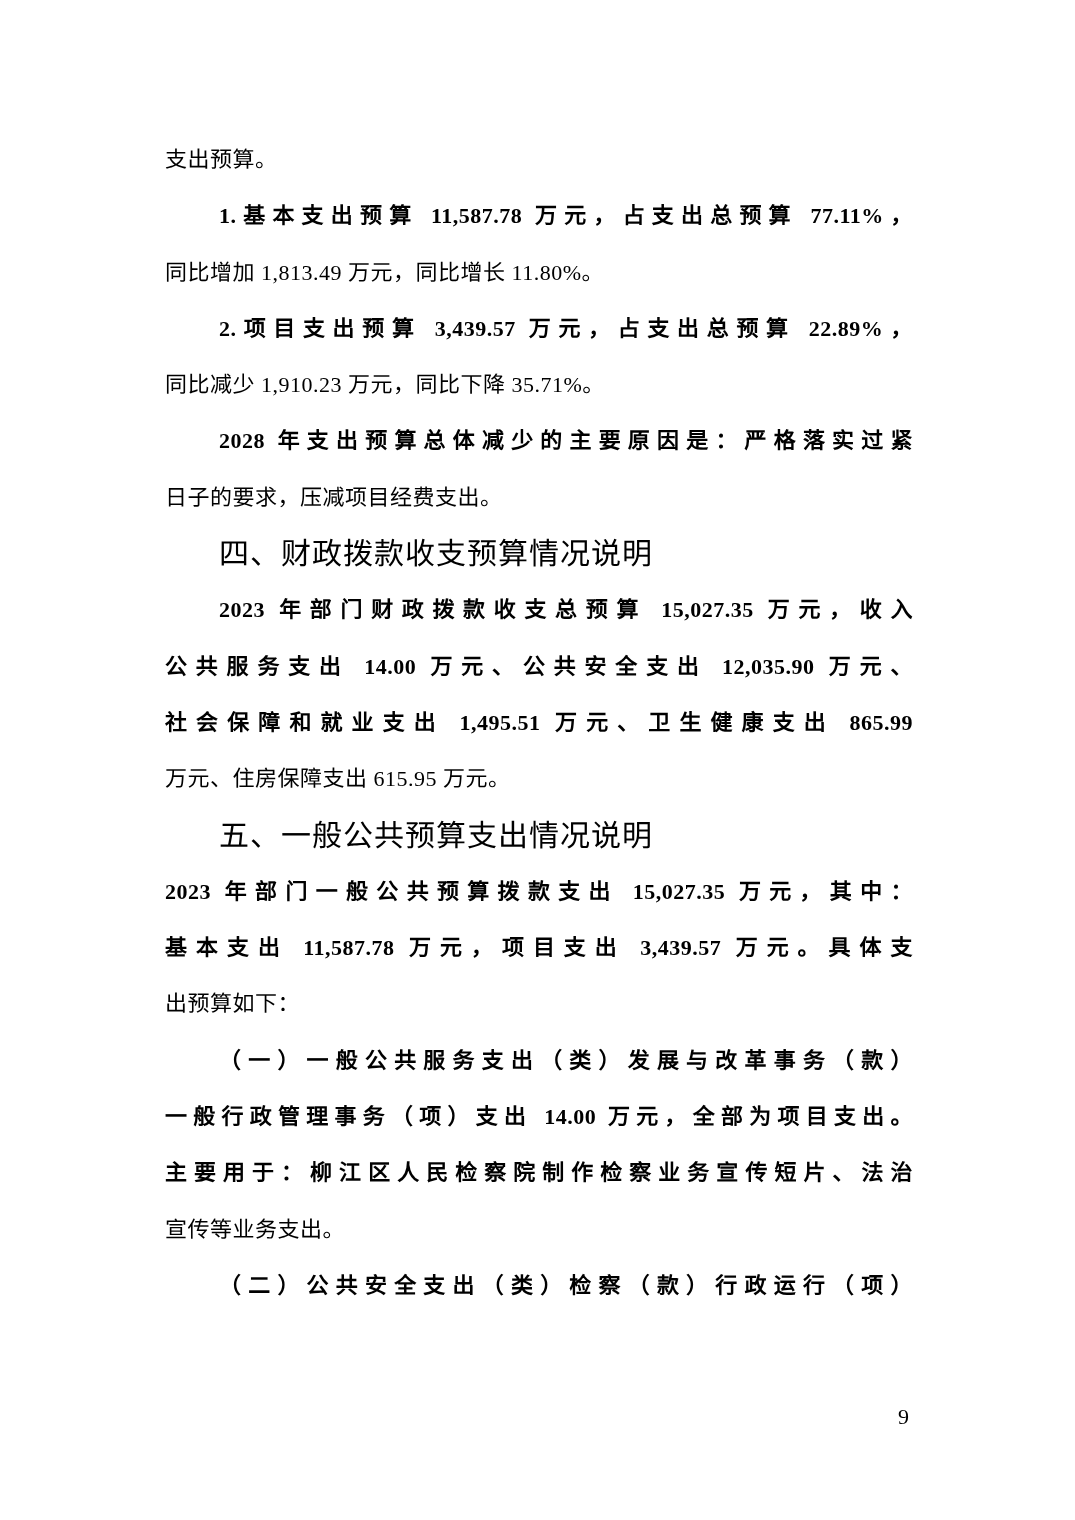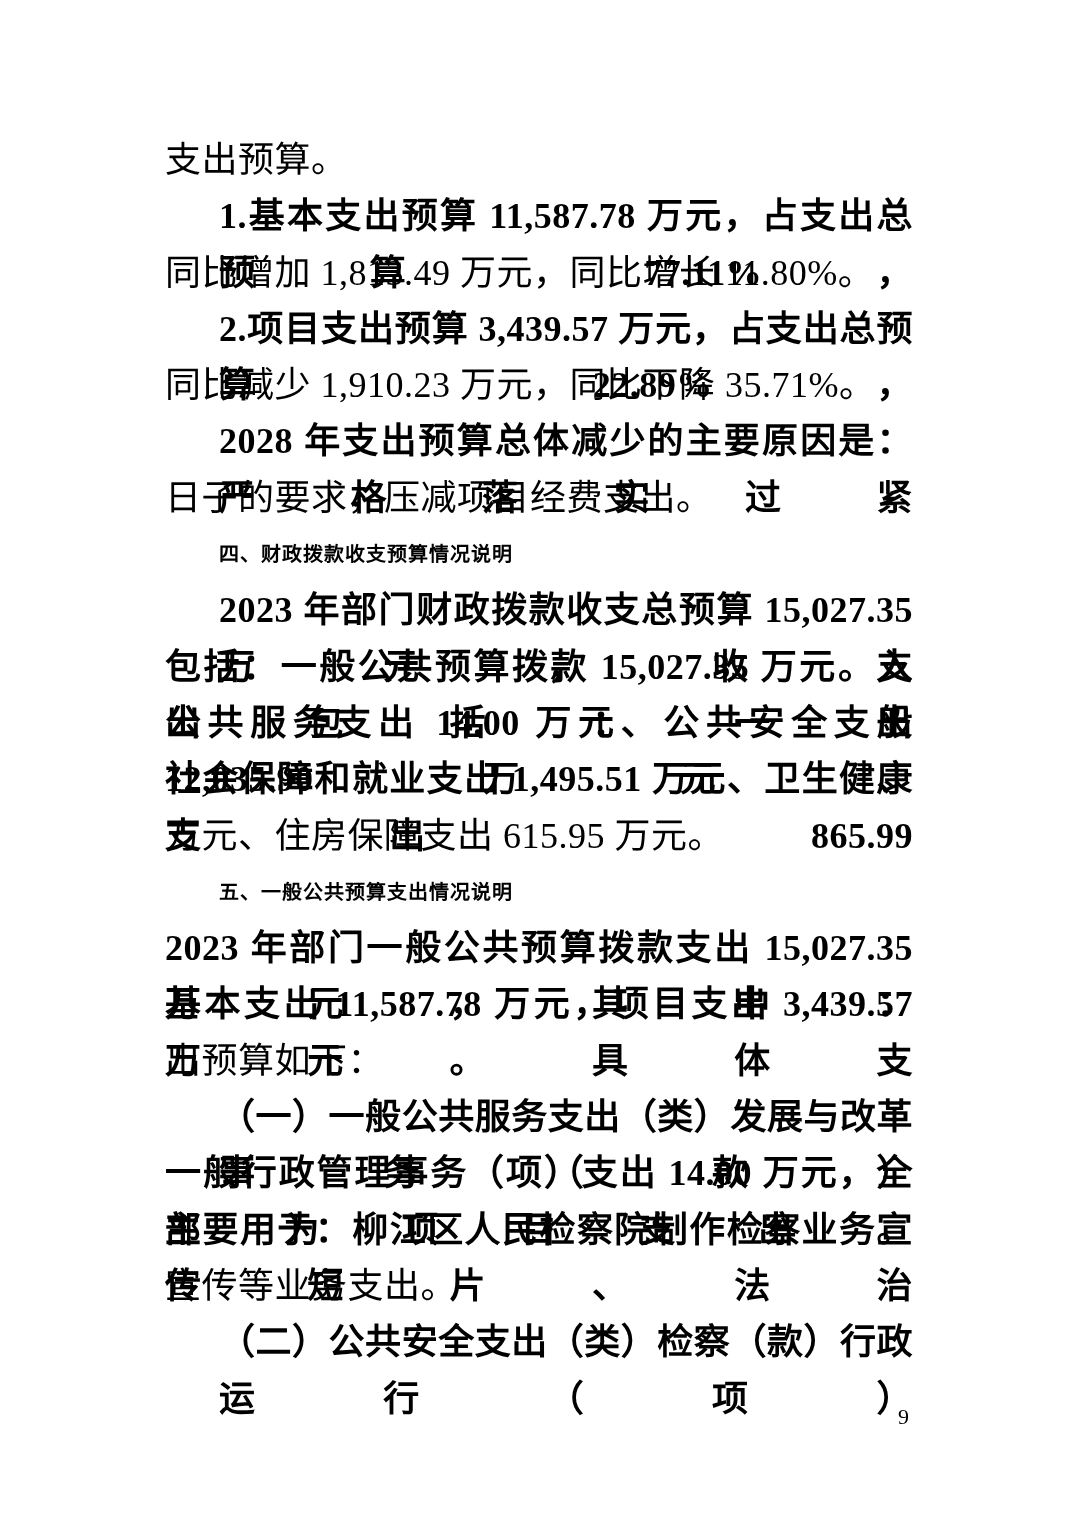--- a/index.html
+++ b/index.html
@@ -19,43 +19,43 @@
   .doc-content {
     position: absolute;
     left: 165px;
     top: 132px;
     width: 748px;
   }
 
   .line {
     height: 56.3px;
     line-height: 56.3px;
-    font-size: 36px;
+    font-size: 22px;
     letter-spacing: 0.5px;
     white-space: normal;
   }
 
   
   .line.fill {
     text-align: justify;
     text-align-last: justify;
     font-weight: bold;
     -moz-text-align-last: justify;
   }
 
   
   .line.indent {
     padding-left: 54px;
   }
 
   
   .line.heading {
     font-family: "Liberation Sans", "DejaVu Sans", sans-serif;
-    font-weight: 700;
-    font-size: 20px;
+    font-weight: 400;
+    font-size: 30px;
     letter-spacing: 1px;
   }
 
   .page-number {
     position: absolute;
     left: 898px;
     top: 1402px;
     width: 30px;
     font-size: 22px;
     line-height: 30px;
@@ -71,21 +71,20 @@
   <div class="doc-content">
       <div class="line">支出预算。</div>
       <div class="line indent fill">1.基本支出预算 11,587.78 万元，占支出总预算 77.11%，</div>
       <div class="line">同比增加 1,813.49 万元，同比增长 11.80%。</div>
       <div class="line indent fill">2.项目支出预算 3,439.57 万元，占支出总预算 22.89%，</div>
       <div class="line">同比减少 1,910.23 万元，同比下降 35.71%。</div>
       <div class="line indent fill">2028 年支出预算总体减少的主要原因是：严格落实过紧</div>
       <div class="line">日子的要求，压减项目经费支出。</div>
       <div class="line heading indent">四、财政拨款收支预算情况说明</div>
       <div class="line indent fill">2023 年部门财政拨款收支总预算 15,027.35 万元，收入</div>
-      <div class="line fill">包括：一般公共预算拨款 15,027.35 万元。支出包括：一般</div>
       <div class="line fill">公共服务支出 14.00 万元、公共安全支出 12,035.90 万元、</div>
       <div class="line fill">社会保障和就业支出 1,495.51 万元、卫生健康支出 865.99</div>
       <div class="line">万元、住房保障支出 615.95 万元。</div>
       <div class="line heading indent">五、一般公共预算支出情况说明</div>
       <div class="line fill">2023 年部门一般公共预算拨款支出 15,027.35 万元，其中：</div>
       <div class="line fill">基本支出 11,587.78 万元，项目支出 3,439.57 万元。具体支</div>
       <div class="line">出预算如下：</div>
       <div class="line indent fill">（一）一般公共服务支出（类）发展与改革事务（款）</div>
       <div class="line fill">一般行政管理事务（项）支出 14.00 万元，全部为项目支出。</div>
       <div class="line fill">主要用于：柳江区人民检察院制作检察业务宣传短片、法治</div>

